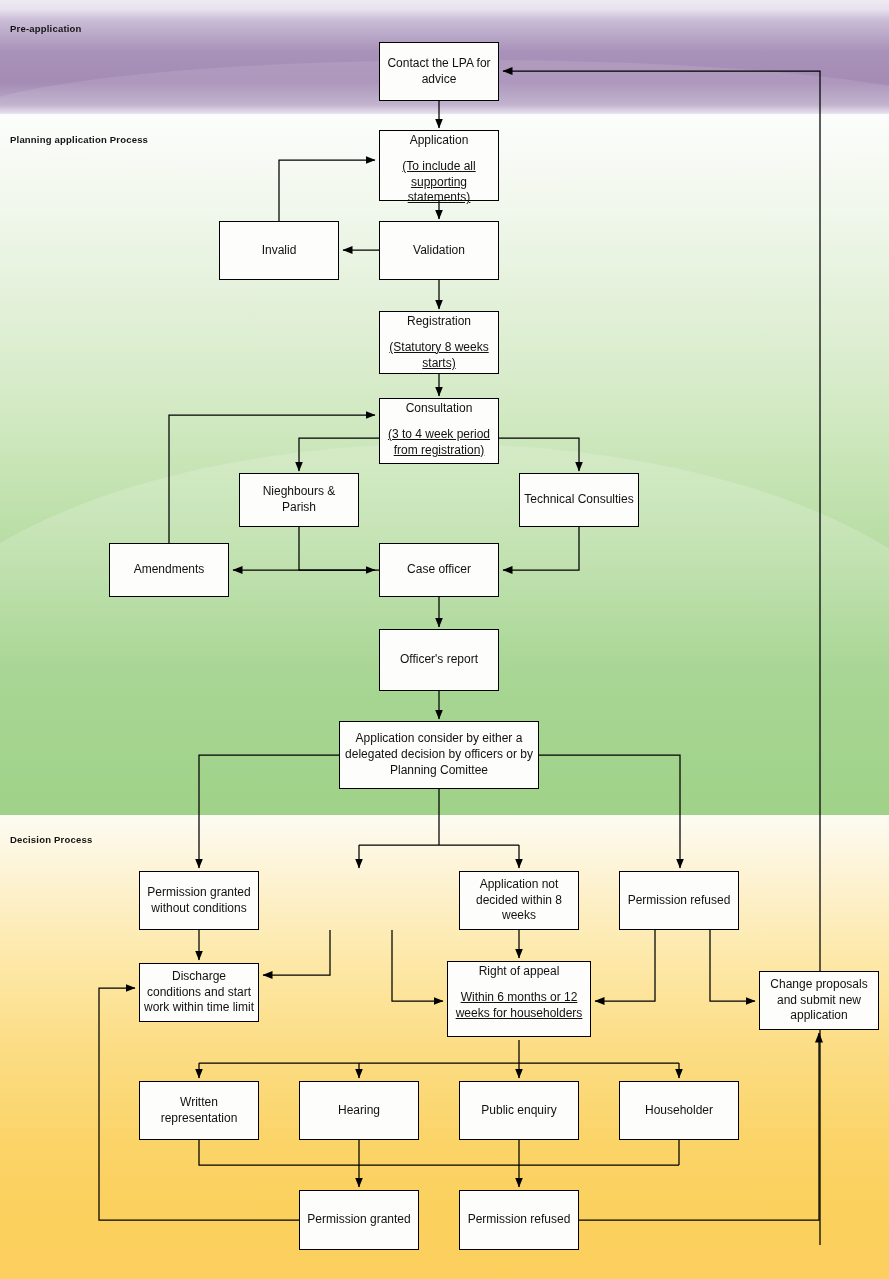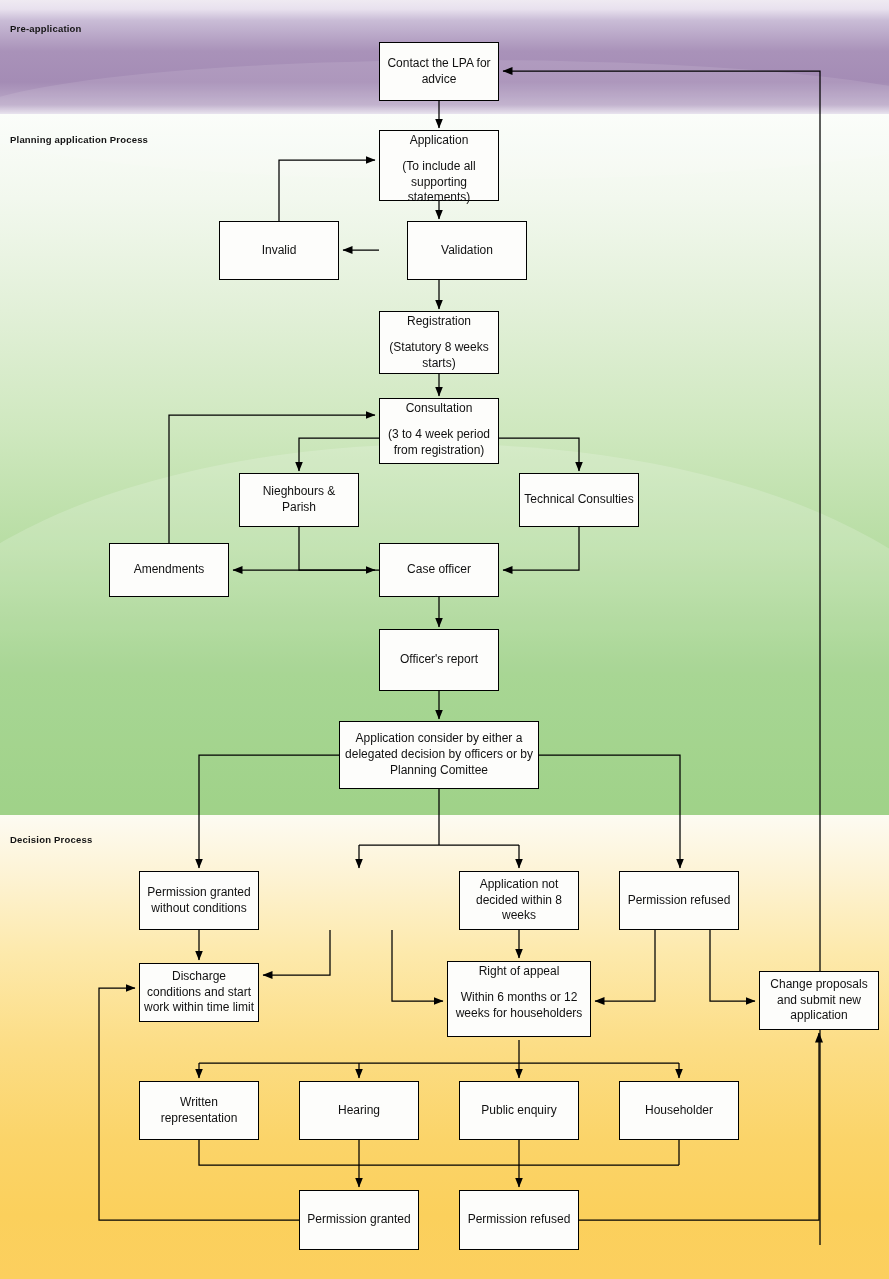--- a/index.html
+++ b/index.html
@@ -63,21 +63,21 @@
     justify-content:center;
     text-align:center;
     font-size:12px;
     color:#111;
     line-height:1.32;
     padding:2px 4px;
   }
   .node .l1{display:block;}
   .node .l2{display:block;margin-top:9px;}
   .node.top-title{justify-content:flex-start;padding-top:2px;}
-  .node.top-title .l2{margin-top:10px;}
+  .node.top-title .l2{margin-top:10px;text-decoration:underline;}
 </style>
 </head>
 <body>
 
 <div id="stage">
 
   <div class="band band-pre"></div>
   <div class="band band-plan">
     <div class="swoosh sw1"></div>
   </div>
@@ -175,21 +175,21 @@
 
   <div class="node top-title" style="left:379px;top:130px;width:120px;height:71px;">
     <span class="l1">Application</span>
     <span class="l2">(To include all supporting statements)</span>
   </div>
 
   <div class="node" style="left:219px;top:221px;width:120px;height:59px;">
     <span class="l1">Invalid</span>
   </div>
 
-  <div class="node" style="left:379px;top:221px;width:120px;height:59px;margin-left:28px;">
+  <div class="node" style="left:379px;top:221px;width:120px;height:59px;">
     <span class="l1">Validation</span>
   </div>
 
   <div class="node top-title" style="left:379px;top:311px;width:120px;height:63px;">
     <span class="l1">Registration</span>
     <span class="l2">(Statutory 8 weeks starts)</span>
   </div>
 
   <div class="node top-title" style="left:379px;top:398px;width:120px;height:66px;">
     <span class="l1">Consultation</span>

